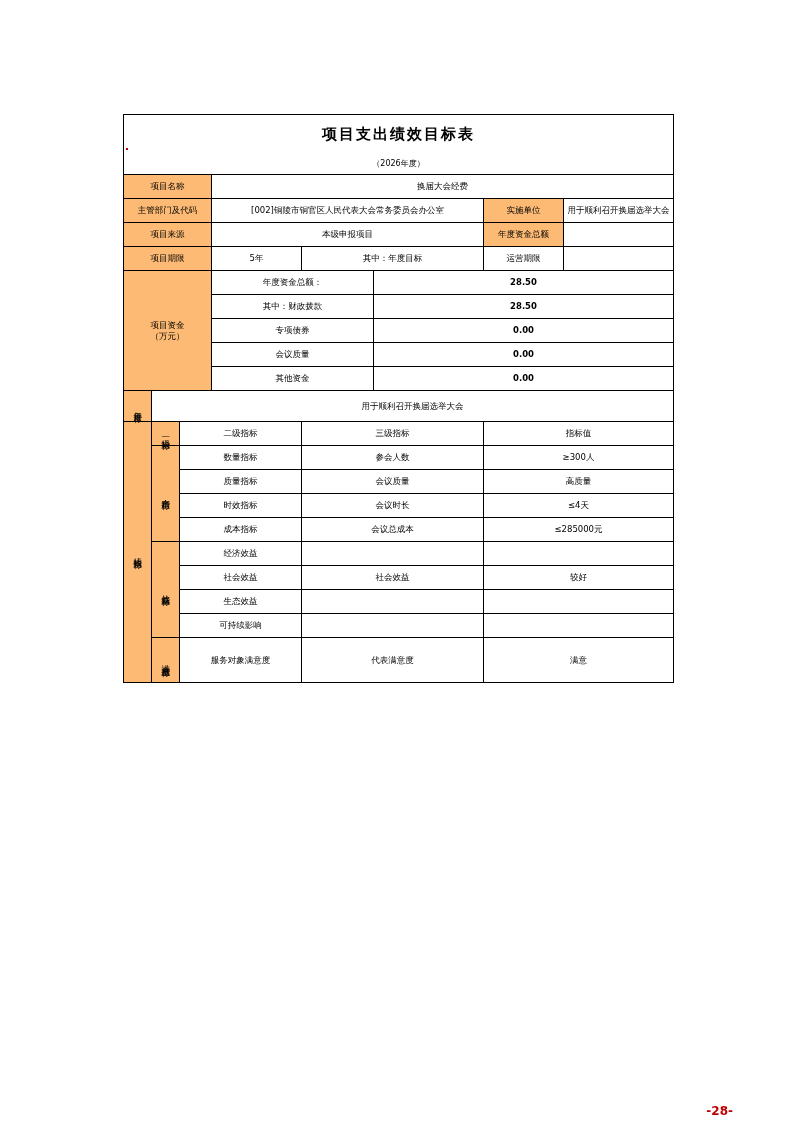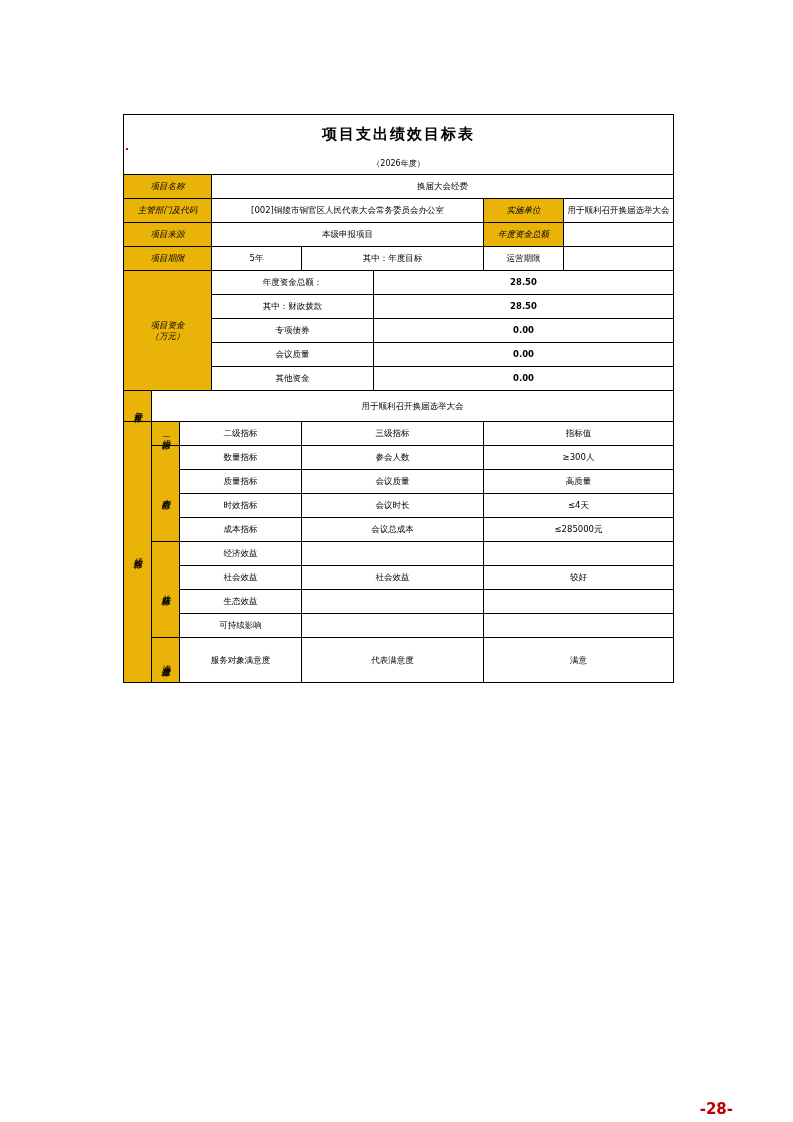--- a/index.html
+++ b/index.html
@@ -51,40 +51,39 @@
     letter-spacing: 2px;
   }
   .subtitle-cell {
     height: 17px !important;
     font-size: 8px !important;
     border-top: none !important;
   }
   .title-cell, .subtitle-cell { border-bottom: none !important; }
   .subtitle-cell { border-bottom: 1px solid #000 !important; }
   .lbl {
-    background: #eab308;
+    background: #fdba74;
     font-size: 8.5px;
-    font-style: italic;
   }
   .vert {
     writing-mode: vertical-rl;
     text-orientation: upright;
     letter-spacing: 1px;
     display: inline-block;
     line-height: 1.1;
   }
   .leftalign { text-align: left; padding-left: 6px; }
   .rightalign { text-align: right; padding-right: 8px; }
   .num { font-size: 8.5px; font-weight: bold; }
   .tall { height: 26px; }
   .page-num {
     position: absolute;
     right: 60px;
     bottom: 28px;
-    font-size: 15px;
+    font-size: 12px;
     font-weight: bold;
     color: #c00000;
     font-family: "DejaVu Sans", "Liberation Sans", sans-serif;
   }
   .dot-mark {
     position: absolute;
     left: 126px;
     top: 124px;
     width: 2px;
     height: 2px;

